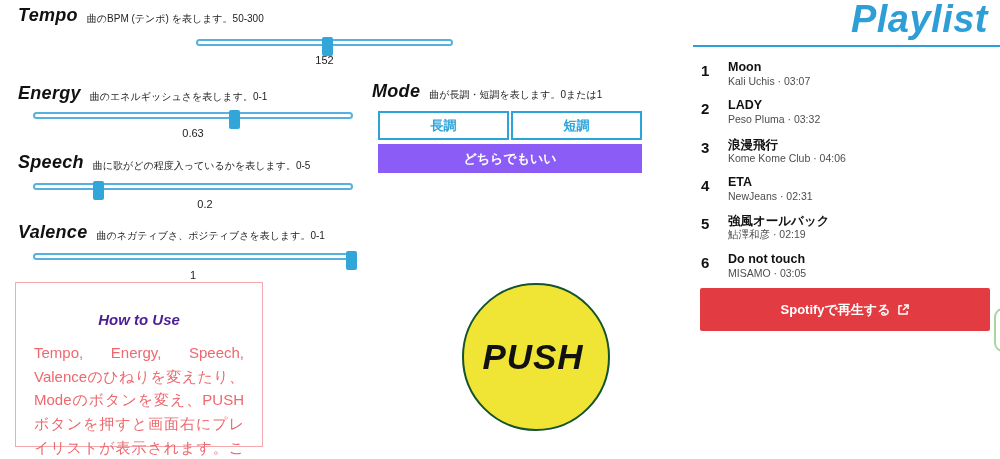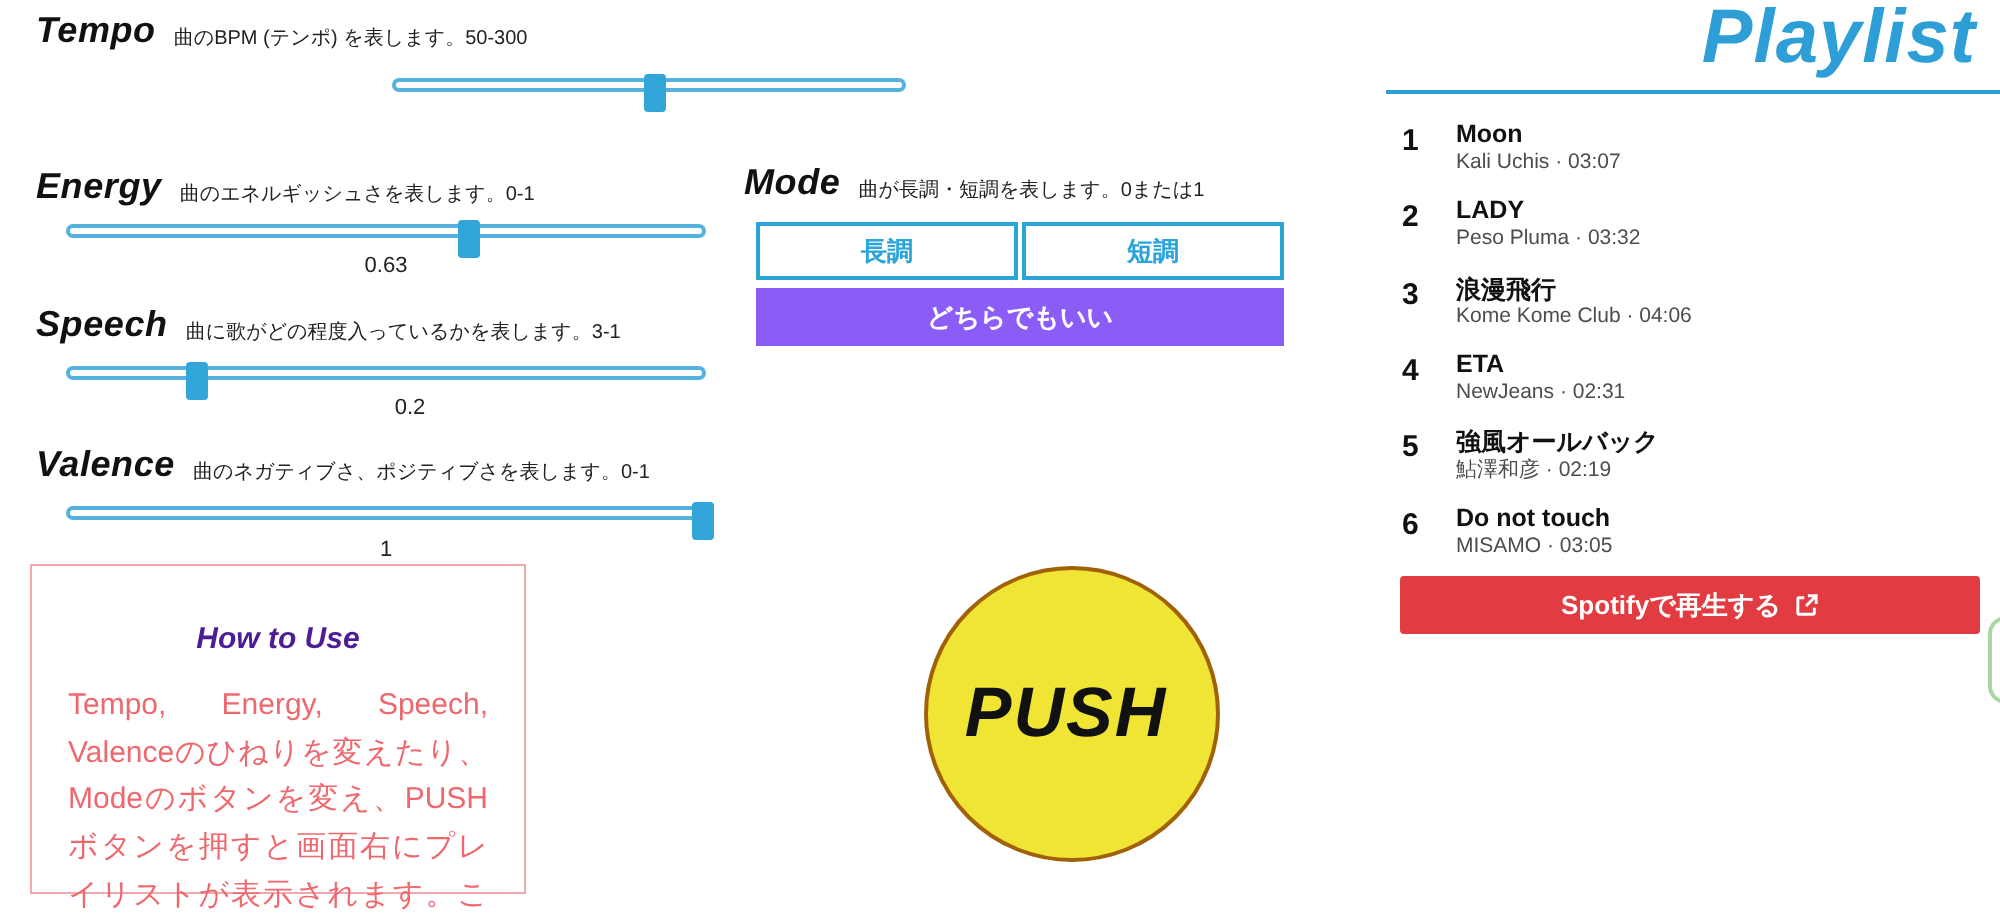--- a/index.html
+++ b/index.html
@@ -66,21 +66,21 @@
   #mode-either {
     position:absolute; left:378px; top:144px; width:264px; height:29px;
     background:#8b5cf6; border:none; color:#fff;
     font-size:13px; font-weight:bold; font-family:inherit;
     display:flex; align-items:center; justify-content:center; cursor:pointer;
   }
 
   
   #push-btn {
     position:absolute; left:462px; top:283px; width:148px; height:148px;
-    border-radius:50%; background:#f0e434; border:2px solid #a16207;
+    border-radius:50%; background:#f0e434; border:2px solid #14532d;
     display:flex; align-items:center; justify-content:center; cursor:pointer;
     font-family:inherit;
   }
   #push-label {
     font-size:35px; font-weight:bold; font-style:italic; color:#111;
     letter-spacing:1px; padding-right:6px;
   }
 
   
   #playlist-title {
@@ -89,21 +89,21 @@
     letter-spacing:.5px;
   }
   #playlist-rule { position:absolute; left:693px; top:45px; width:307px; height:2px; background:#2d9fd6; }
 
   .pl-item { position:absolute; left:700px; width:290px; height:34px; }
   .pl-no   { position:absolute; left:1px; top:2px; width:16px; font-size:15px; font-weight:bold; color:#111; }
   .pl-title{ position:absolute; left:28px; top:0;  font-size:12.5px; font-weight:bold; color:#111; white-space:nowrap; }
   .pl-meta { position:absolute; left:28px; top:15px; font-size:10.5px; color:#4d4d4d; white-space:nowrap; }
 
   #spotify-btn {
-    position:absolute; left:700px; top:288px; width:290px; height:29px;
+    position:absolute; left:700px; top:288px; width:290px; height:43px;
     background:#e23b41; border:none; border-radius:2px; cursor:pointer;
     display:flex; align-items:center; justify-content:center; gap:8px;
     color:#fff; font-size:13px; font-weight:bold; font-family:inherit;
   }
   #spotify-btn svg { display:block; }
 
   
   #edge-btn {
     position:absolute; left:994px; top:308px; width:22px; height:44px;
     background:#fff; border:2px solid #a6d79f; border-radius:9px; cursor:pointer;
@@ -114,33 +114,34 @@
 
 <div id="app">
 
   <div class="param-head" id="tempo-head">
     <span class="param-label">Tempo</span>
     <span class="param-desc">曲のBPM (テンポ) を表します。50-300</span>
   </div>
   <div class="track" id="tempo-track">
     <div class="handle" style="left: calc(51% - 5px);"></div>
   </div>
+  <div class="param-value" id="tempo-value">152</div>
 
   <div class="param-head" id="energy-head">
     <span class="param-label">Energy</span>
     <span class="param-desc">曲のエネルギッシュさを表します。0-1</span>
   </div>
   <div class="track" id="energy-track">
     <div class="handle" style="left: calc(63% - 5px);"></div>
   </div>
   <div class="param-value" id="energy-value">0.63</div>
 
   <div class="param-head" id="speech-head">
     <span class="param-label">Speech</span>
-    <span class="param-desc">曲に歌がどの程度入っているかを表します。3-1</span>
+    <span class="param-desc">曲に歌がどの程度入っているかを表します。0-5</span>
   </div>
   <div class="track" id="speech-track">
     <div class="handle" style="left: calc(20% - 5px);"></div>
   </div>
   <div class="param-value" id="speech-value">0.2</div>
 
   <div class="param-head" id="valence-head">
     <span class="param-label">Valence</span>
     <span class="param-desc">曲のネガティブさ、ポジティブさを表します。0-1</span>
   </div>

